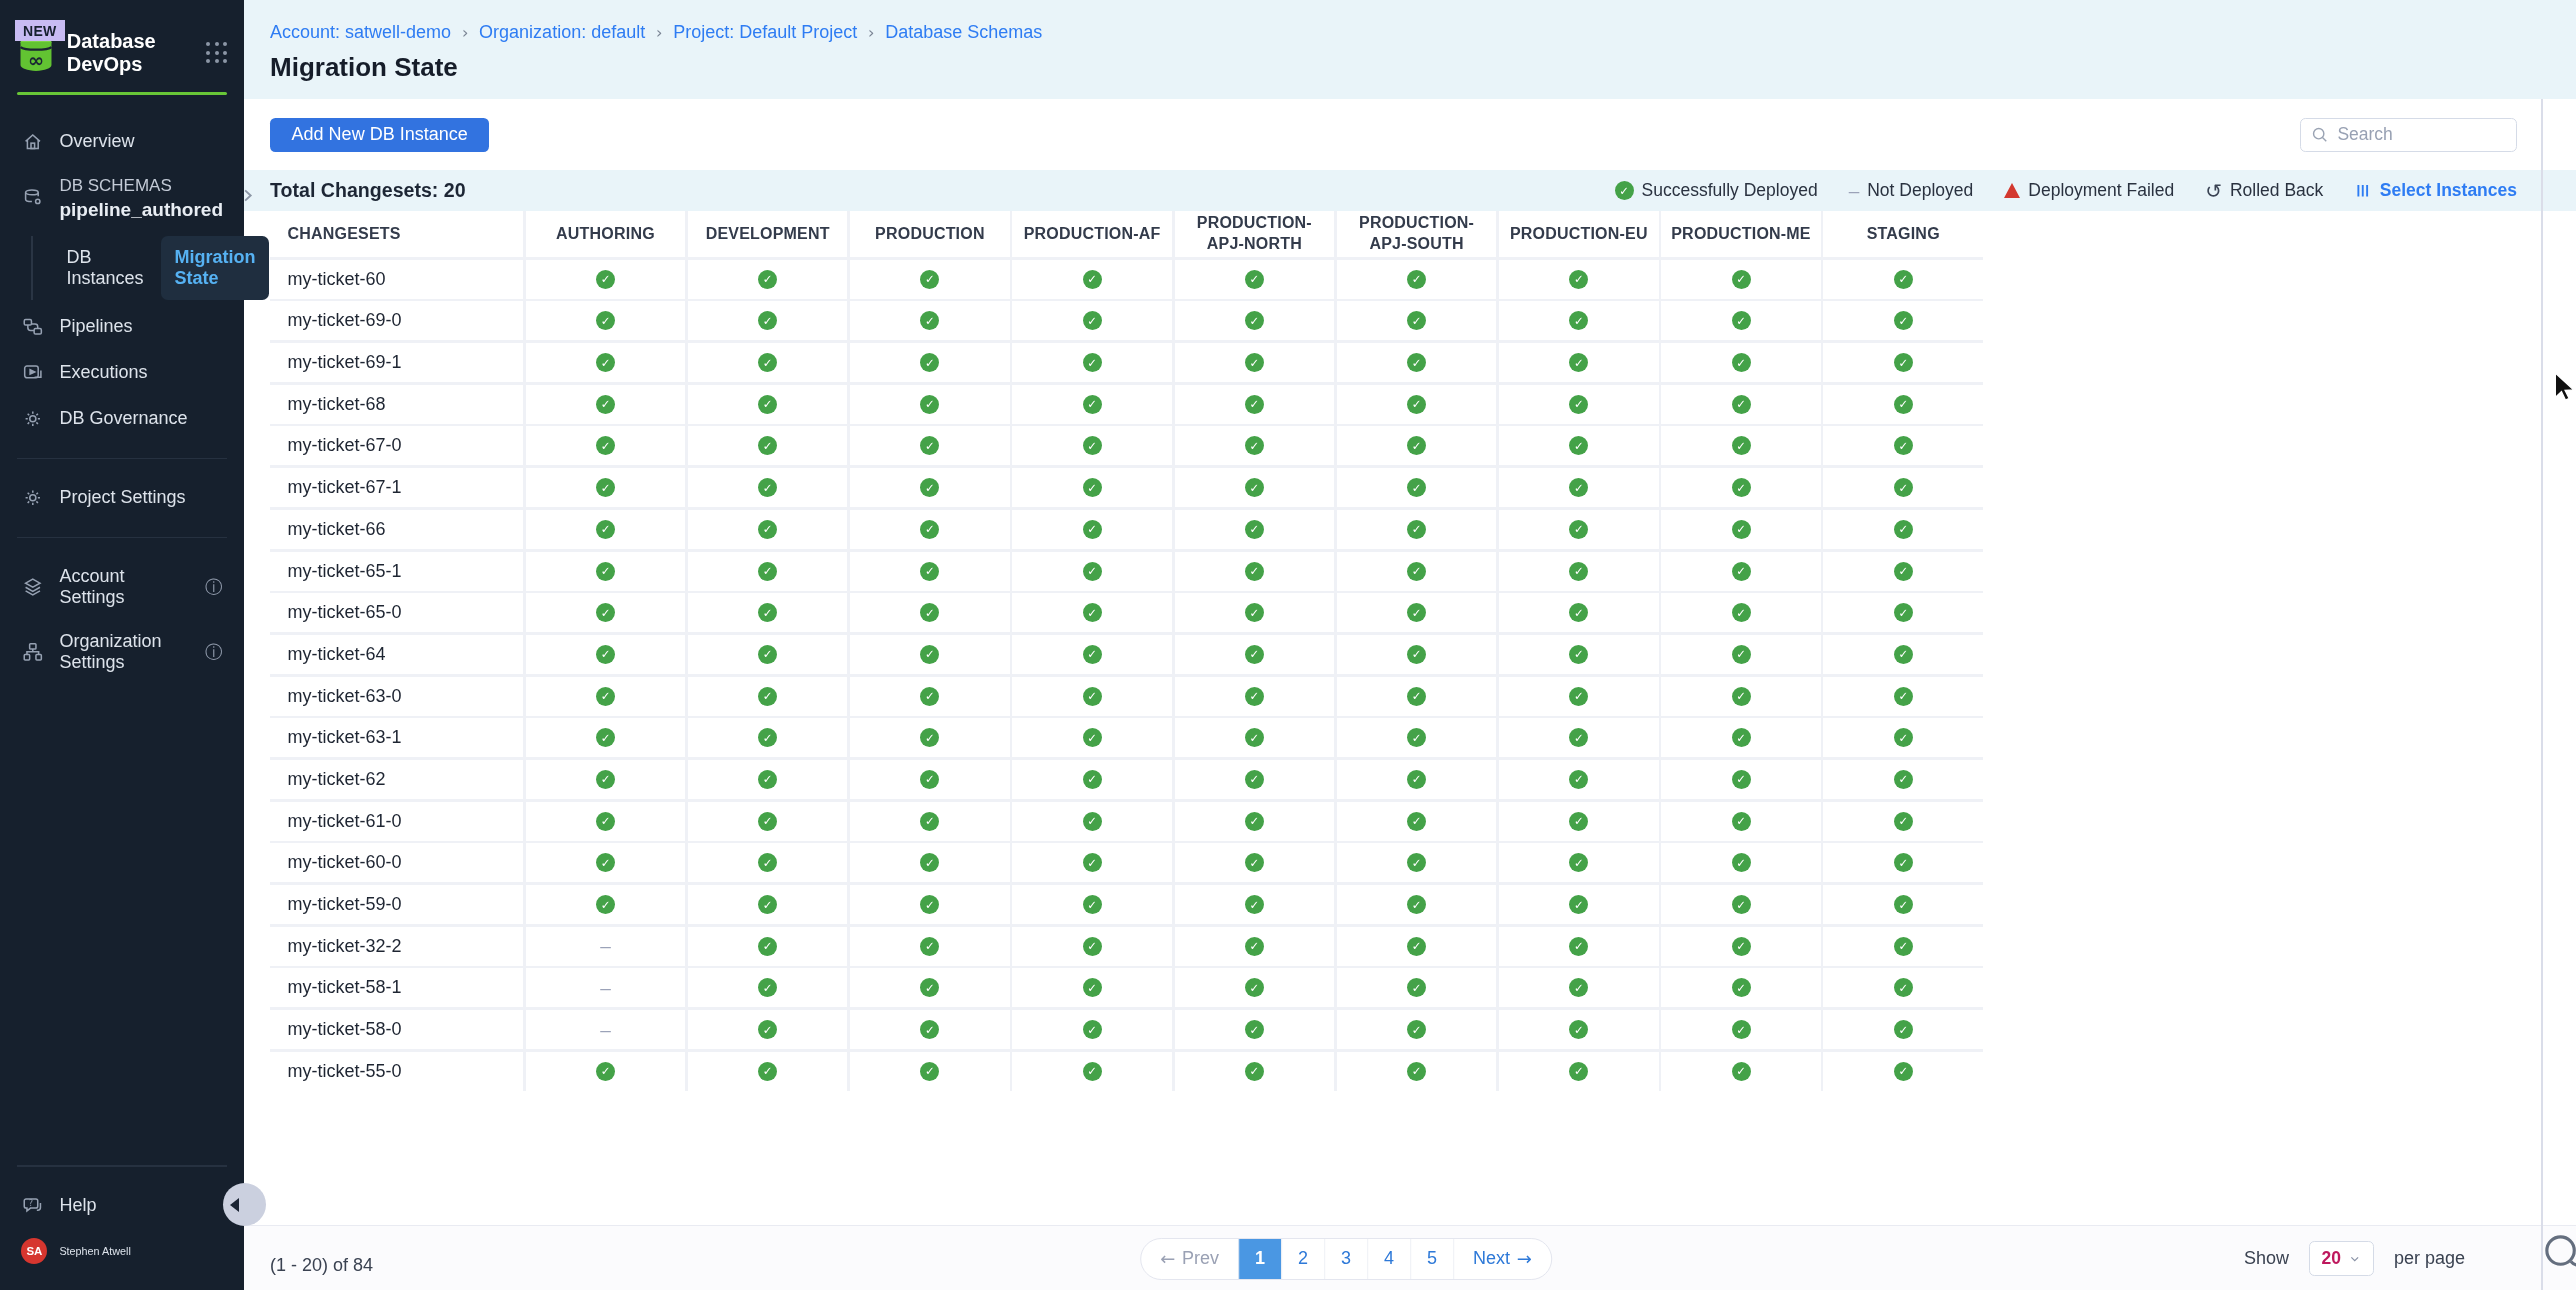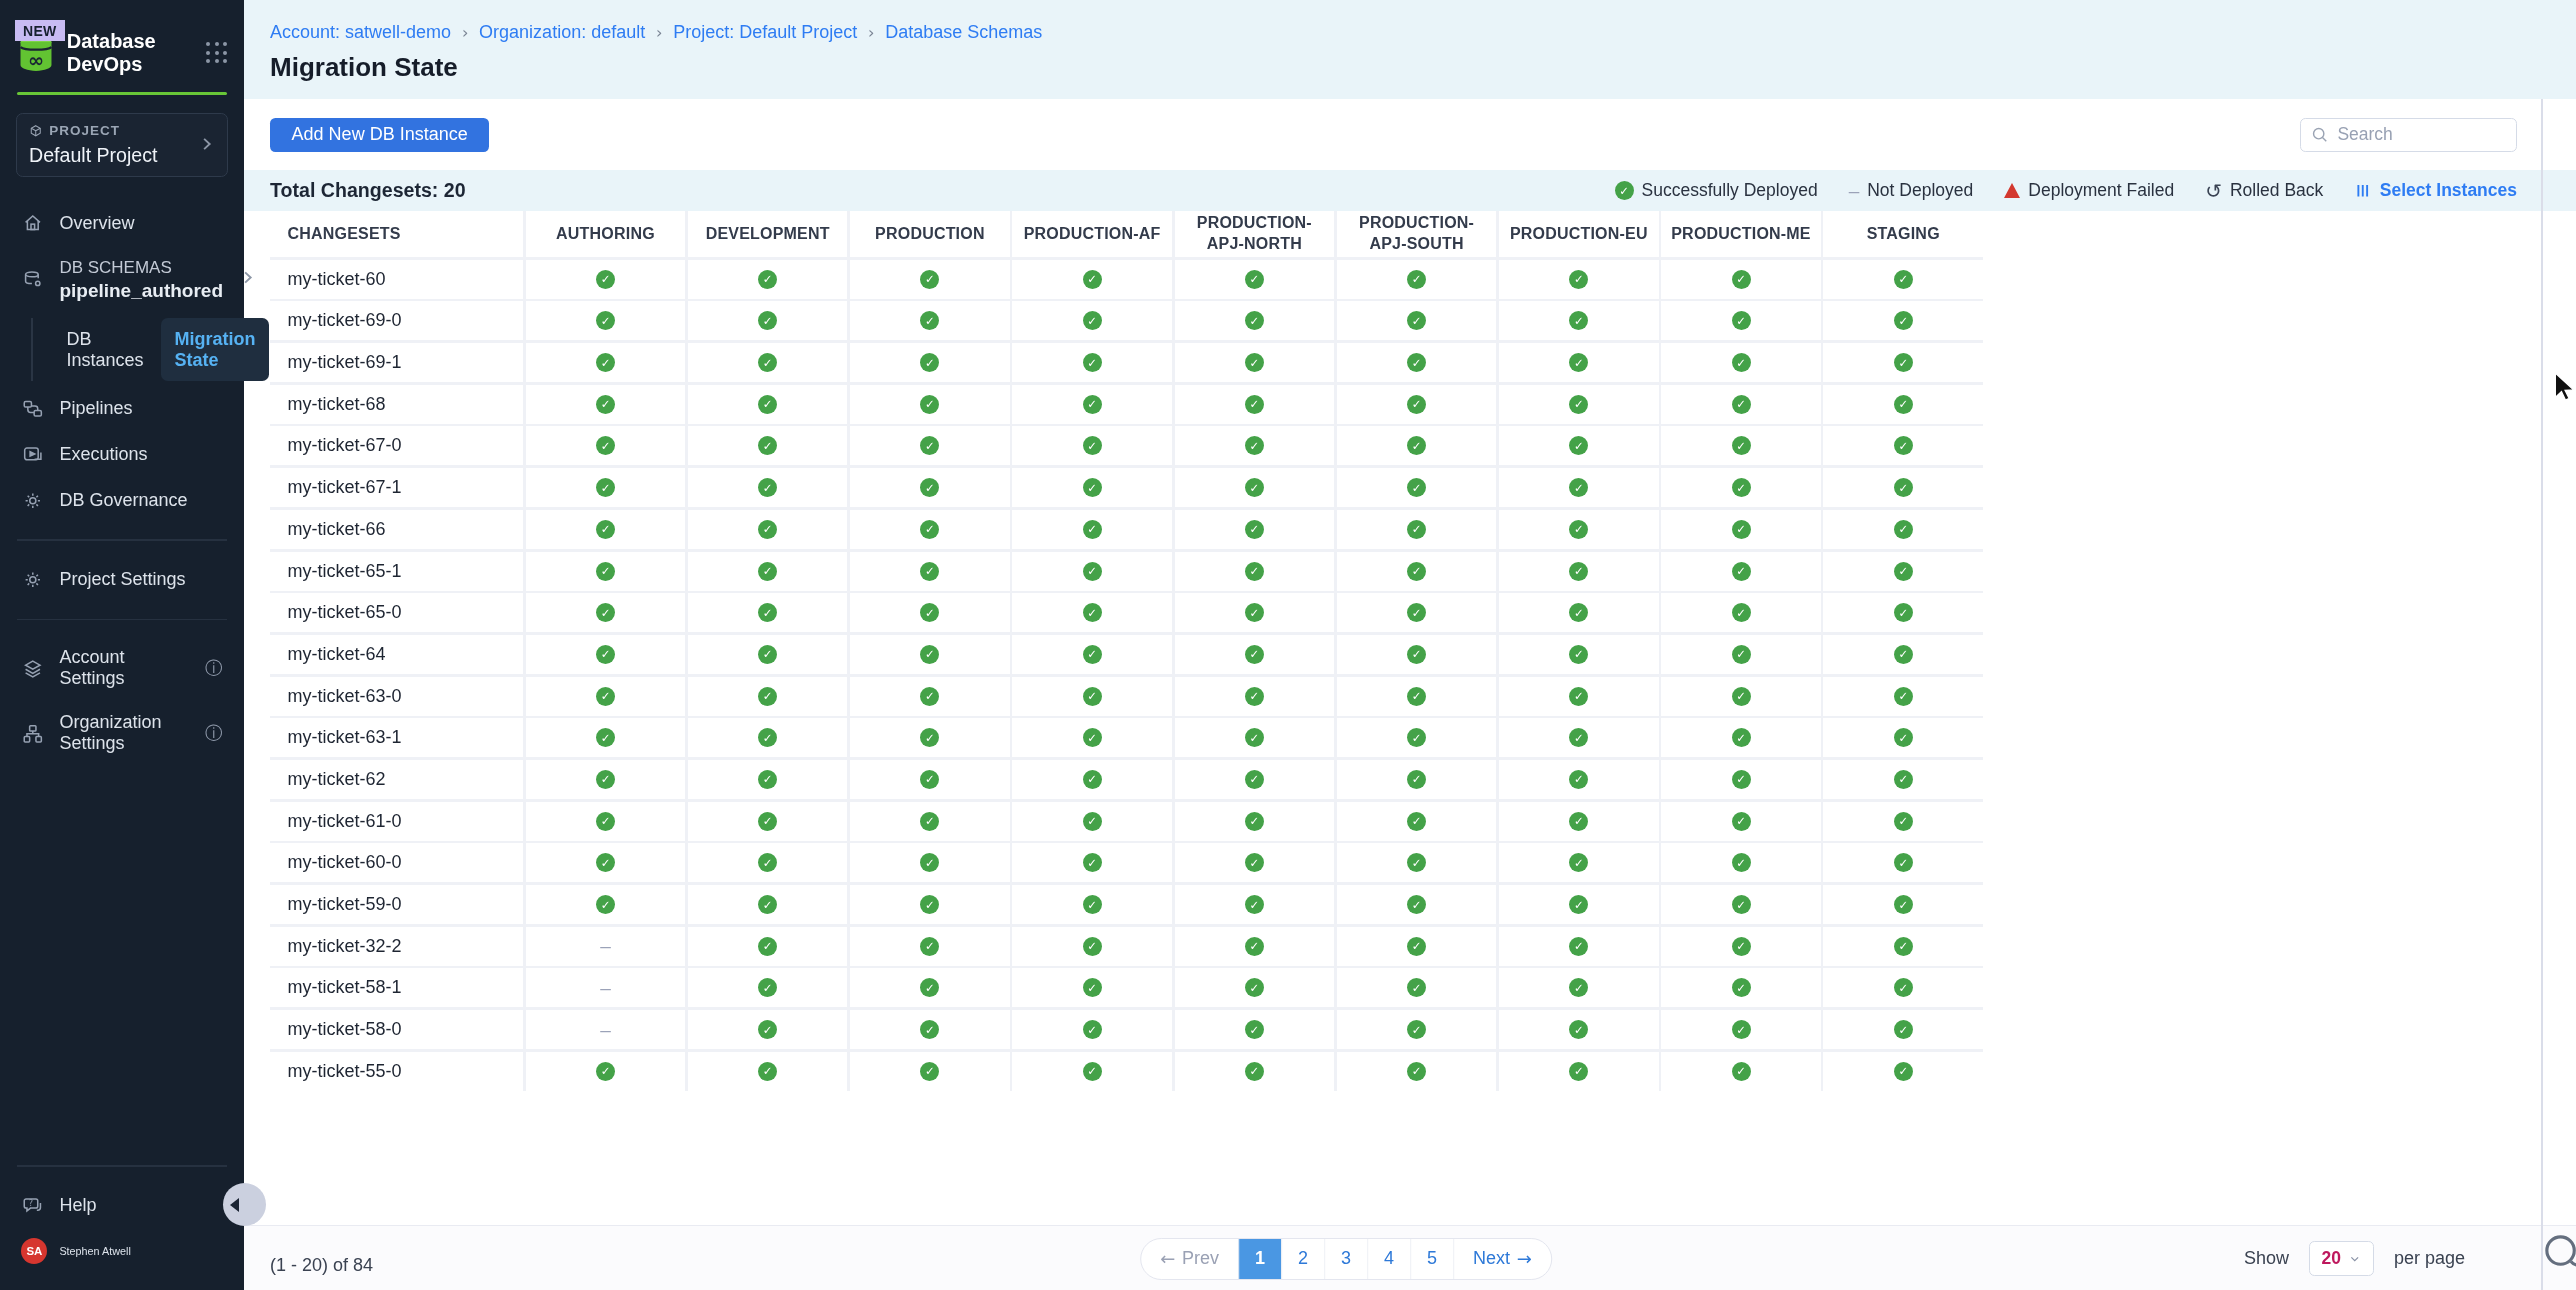--- a/index.html
+++ b/index.html
@@ -128,35 +128,20 @@
         <i></i>
         <i></i>
         <i></i>
         <i></i>
         <i></i>
         <i></i>
     </div>
   </div>
   <div class="green-rule"></div>
 
-  <div class="project-box">
-    <div class="project-eyebrow">
-      <svg width="13.5" height="13.5" viewBox="0 0 24 24" fill="none" stroke="#9aa5b4" stroke-width="1.8">
-          <path d="M12 3l8 4.5v9L12 21l-8-4.5v-9z"></path>
-          <path d="M12 12l8-4.5M12 12L4 7.5M12 12v9"></path>
-        </svg>
-      <span>PROJECT</span>
-    </div>
-    <div class="project-value">Default Project</div>
-    <span class="project-chev chev">
-      <svg viewBox="0 0 24 24" fill="none" stroke="currentColor" stroke-width="2.4">
-          <path d="M9 5.5 16 12l-7 6.5"></path>
-        </svg>
-    </span>
-  </div>
 
   <nav class="nav">
     <div class="nav-item">
       <span class="nicon">
         <svg viewBox="0 0 24 24" fill="none" stroke="currentColor" stroke-width="1.7">
             <path d="M4 11.5 12 4.5l8 7"></path>
             <path d="M6 10v9.5h12V10"></path>
             <rect x="10" y="13.5" width="4" height="6"></rect>
           </svg>
       </span>

